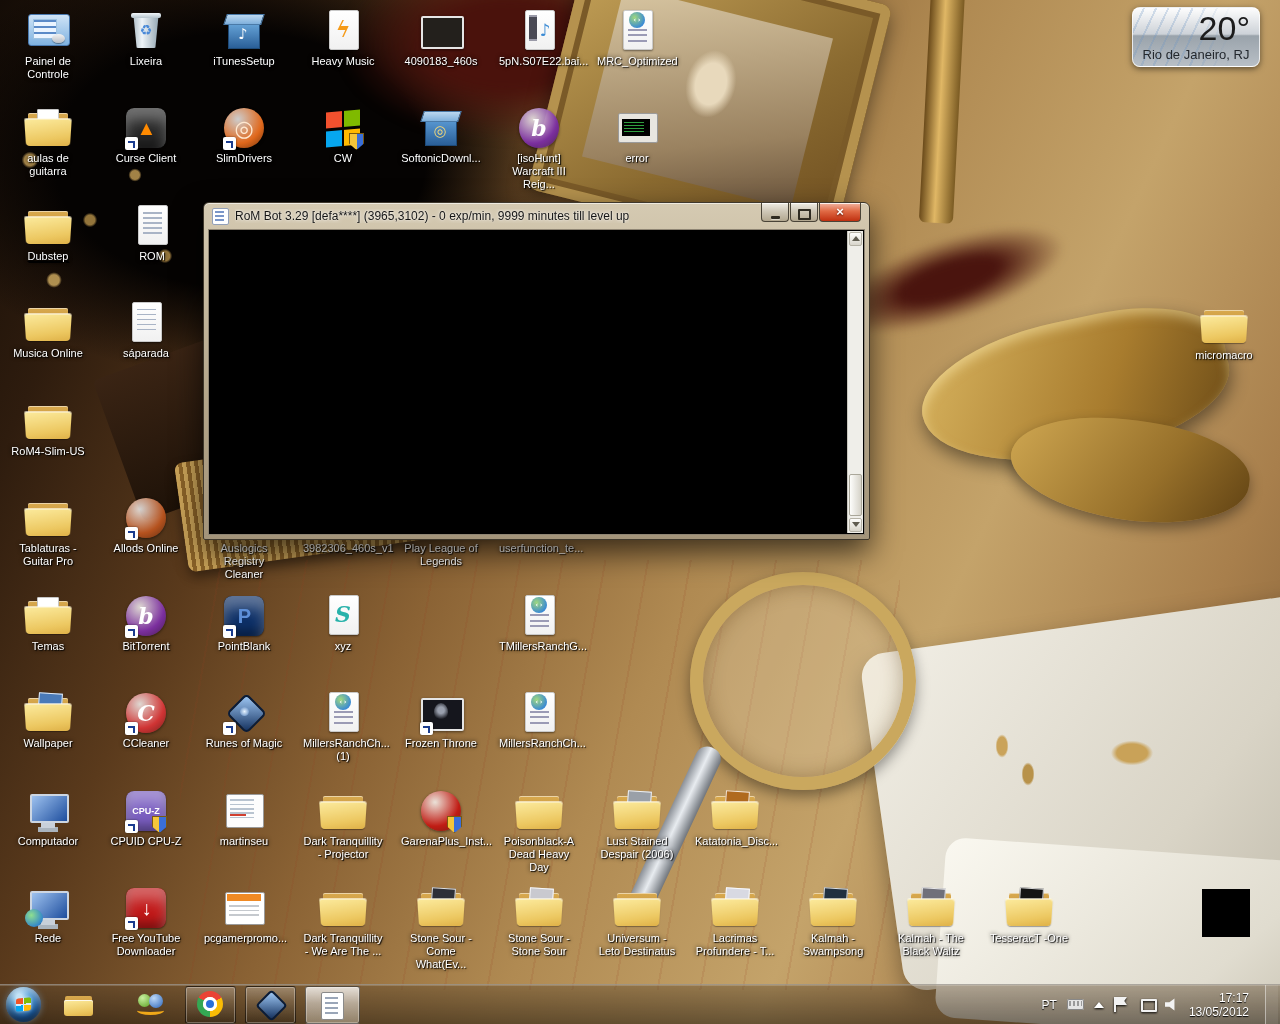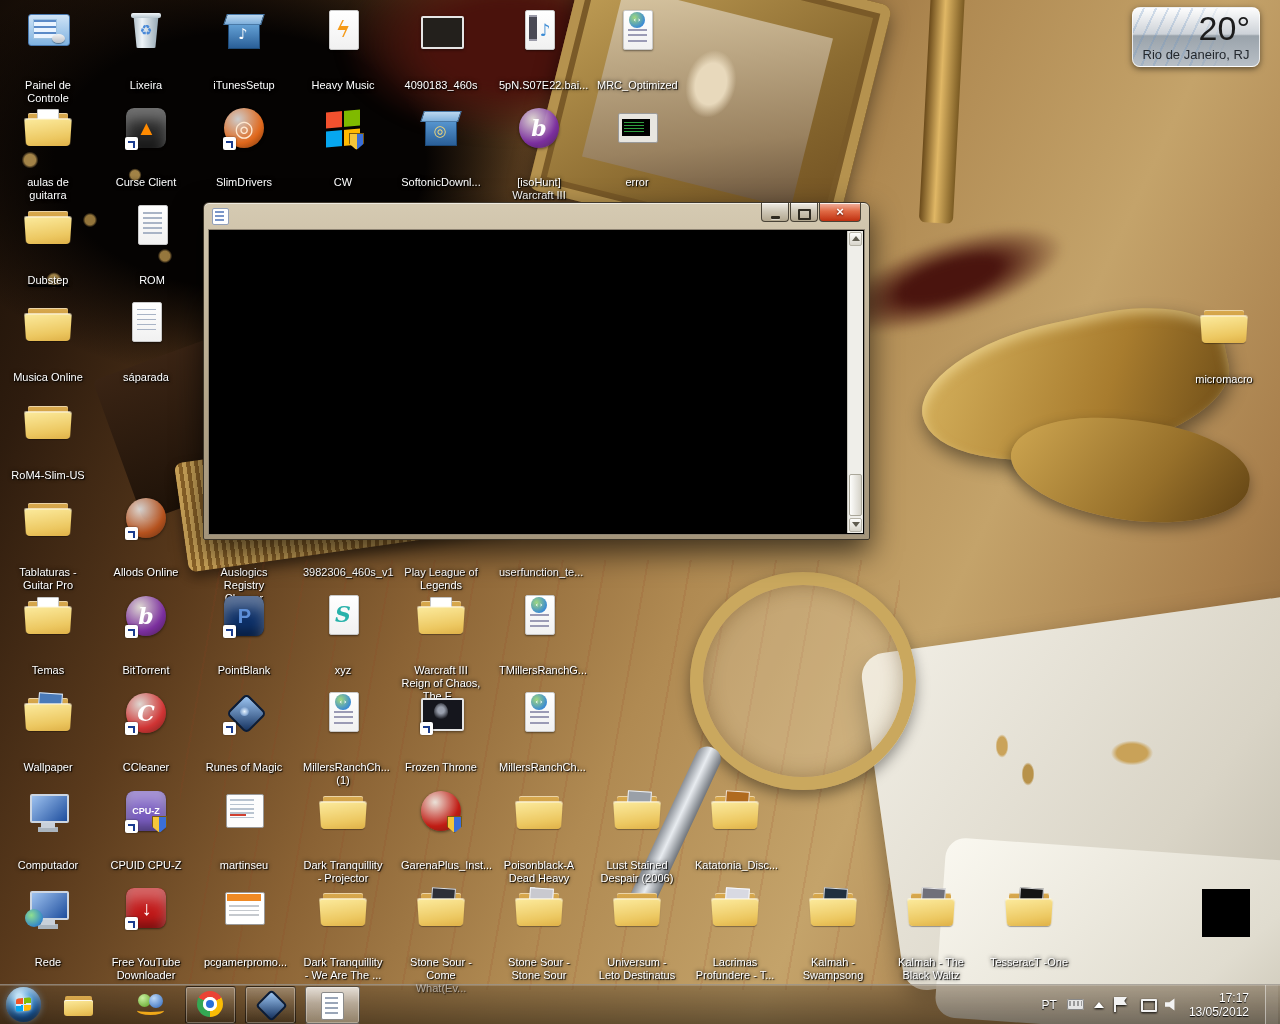--- a/index.html
+++ b/index.html
@@ -52,21 +52,21 @@
     box-shadow:0 6px 14px rgba(0,0,0,.4),inset 0 0 20px rgba(90,60,20,.4);}
   .wp-maghandle{left:700px;top:748px;width:26px;height:185px;transform:rotate(25deg);transform-origin:top center;border-radius:12px;
     background:linear-gradient(90deg,#8a8f96,#e8ecf0 45%,#70757c);}
 
   
   #icons{position:absolute;inset:0;z-index:10;}
   .dicon{position:absolute;width:96px;text-align:center;cursor:default;}
   .ico{position:relative;width:48px;height:46px;margin:0 auto;}
   .ico::before,.ico::after{content:"";position:absolute;display:none;}
   .label{font:11px/13px "Liberation Sans",sans-serif;color:#fff;padding:1px 8px;
-    text-shadow:1px 1px 1px rgba(0,0,0,.95),0 0 4px rgba(0,0,0,.9);margin-top:24px;}
+    text-shadow:1px 1px 1px rgba(0,0,0,.95),0 0 4px rgba(0,0,0,.9);}
   .thumb,.glyph,.badge,.sc,.shield{display:none;position:absolute;}
   .has-sc .sc{display:block;left:3px;bottom:1px;width:13px;height:13px;background:#fff;border-radius:2px;
     box-shadow:0 0 2px rgba(0,0,0,.6);z-index:6;}
   .sc::after{content:"";position:absolute;left:3px;top:4px;width:5px;height:5px;
     border-top:2px solid #1a3c8f;border-right:2px solid #1a3c8f;transform:rotate(0deg);}
   .has-shield .shield{display:block;right:3px;bottom:1px;width:13px;height:15px;z-index:6;
     background:linear-gradient(90deg,#f5c63a 0 50%,#3a6fd8 50%);border:1px solid #7a5a10;
     clip-path:polygon(0 0,100% 0,100% 62%,50% 100%,0 62%);}
 
   
@@ -572,27 +572,20 @@
 
     <div class="dicon t-pageb" style="left: 295px; top: 593px; --g: #28b2aa;">
       <div class="ico">
 
         <span class="badge">S</span>
 
       </div>
       <div class="label">xyz</div>
     </div>
 
-    <div class="dicon t-folderdocs" style="left: 393px; top: 593px;">
-      <div class="ico">
-        <div class="thumb"></div>
-
-      </div>
-      <div class="label">Warcraft III Reign of Chaos, The F...</div>
-    </div>
 
     <div class="dicon t-htmlpage" style="left: 491px; top: 593px;">
       <div class="ico">
 
         <span class="badge">‹›</span>
 
       </div>
       <div class="label">TMillersRanchG...</div>
     </div>
 
@@ -842,20 +835,21 @@
   <div class="rain"></div>
   <div class="temp">20°</div>
   <div class="city">Rio de Janeiro, RJ</div>
 </div>
 
 <div id="blackbox"></div>
 
 <div id="win">
   <div class="titlebar">
     <span class="wicon"></span>
+    <span class="wtitle">RoM Bot 3.29 [defa****] (3965,3102) - 0 exp/min, 9999 minutes till level up</span>
   </div>
   <div class="wbtns">
     <button class="wbtn min">
         <span class="g-min"></span>
       </button>
     <button class="wbtn max">
         <span class="g-max"></span>
       </button>
     <button class="wbtn close">
         <span class="g-close">×</span>

